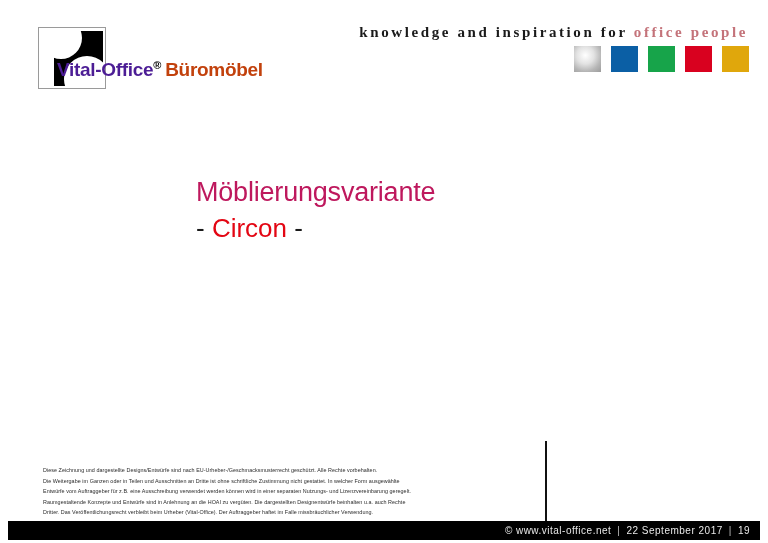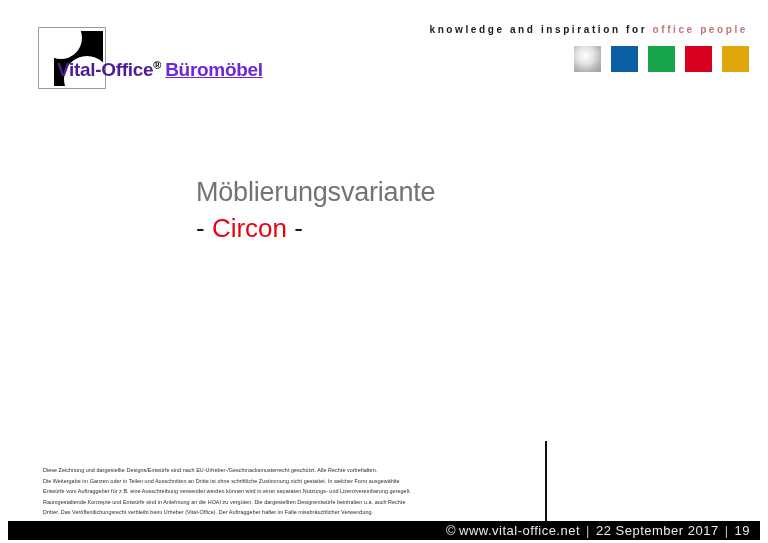--- a/index.html
+++ b/index.html
@@ -78,35 +78,35 @@
   }
   #logo-wordmark .vo {
     color: #4c1d95;
   }
   #logo-wordmark .reg {
     font-size: 11px;
     vertical-align: super;
     color: #000000;
   }
   #logo-wordmark .bm {
-    color: #6d28d9;
+    color: #c2410c;
     margin-left: 4px;
-    text-decoration: underline;
   }
 
   
   #tagline {
     position: absolute;
     right: 20px;
     top: 24px;
-    font-size: 10px;
+    font-size: 15px;
     font-weight: bold;
     letter-spacing: 2.6px;
     white-space: nowrap;
     color: #1a1a1a;
+    font-family: Liberation Serif, serif;
   }
   #tagline .accent {
     color: #c4737a;
   }
 
   
   #swatches {
     position: absolute;
     right: 19px;
     top: 46px;
@@ -122,21 +122,21 @@
   }
 
   
   #title-block {
     position: absolute;
     left: 196px;
     top: 176px;
   }
   #title-main {
     font-size: 27px;
-    color: #737373;
+    color: #be185d;
     line-height: 1.25;
     white-space: nowrap;
     letter-spacing: -0.2px;
   }
   #title-sub {
     font-size: 26px;
     line-height: 1.25;
     white-space: nowrap;
     color: #1a1a1a;
     margin-top: 2px;
@@ -183,21 +183,21 @@
     height: 19px;
     background: #000000;
   }
   #footer-text {
     position: absolute;
     right: 10px;
     top: 0;
     height: 19px;
     line-height: 19px;
     color: #e8e8e8;
-    font-size: 13px;
+    font-size: 10px;
     letter-spacing: 0.5px;
     white-space: nowrap;
   }
   #footer-text .sep {
     color: #bdbdbd;
     margin: 0 6px;
   }
   #footer-text .copy {
     margin-right: 3px;
   }

